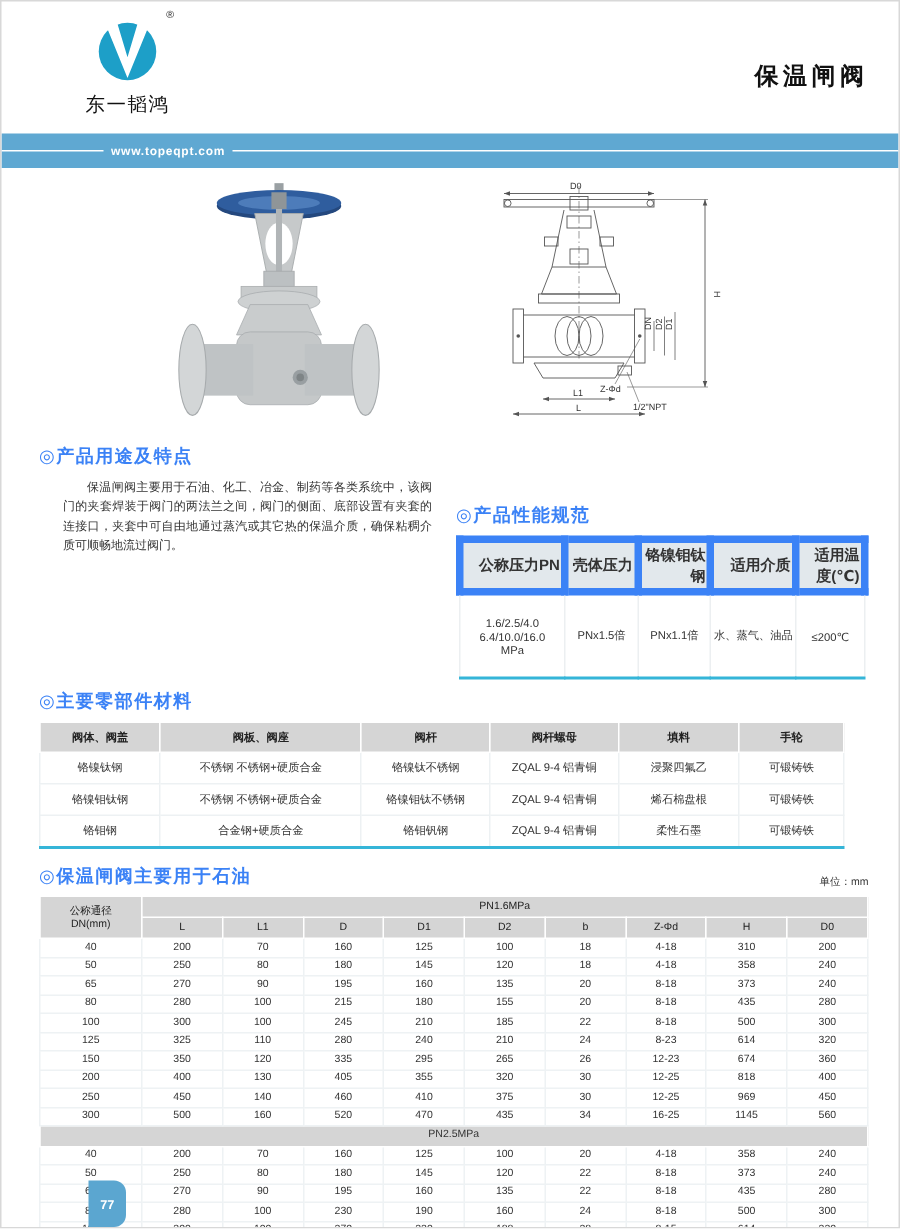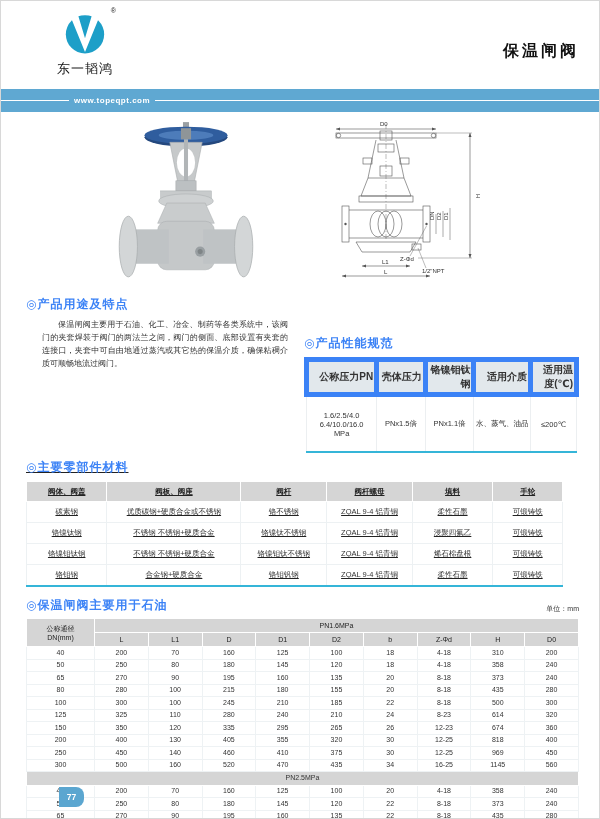--- a/index.html
+++ b/index.html
@@ -40,40 +40,40 @@
   th,td{text-align:center;vertical-align:middle;}
 
   
   .perf-table{border-bottom:2px solid var(--table_line,#35b5d8);}
   .perf-table th{background:var(--perf_header,#e2e8ec);font-size:10px;font-weight:bold;
                  height:20px;border:5px solid #3b82f6;color:#333;text-align:right;}
   .perf-table td{font-size:7.5px;height:52px;border:1px solid #eceff1;white-space:pre-line;
                  color:#333;}
 
   
-  .materials{padding:6px 36px 0 25px;text-decoration:underline;}
+  .materials{padding:6px 36px 0 25px;}
   .mat-table{border-bottom:2px solid var(--table_line,#35b5d8);}
   .mat-table th{background:var(--header_grey,#d5d5d5);font-size:7.5px;font-weight:bold;
                 height:17px;border:1px solid #fff;color:#222;}
   .mat-table td{font-size:7.5px;height:18px;border:1px solid #edf1f3;color:#333;}
 
   
   .dimensions{padding:10px 20px 0 25px;}
   .dim-head{display:flex;justify-content:space-between;align-items:flex-end;margin-bottom:4px;}
   .unit-label{font-size:7px;color:#333;}
   .dims-table{border-bottom:2px solid var(--table_line,#35b5d8);}
   .dims-table th{background:var(--header_grey,#d5d5d5);font-size:7px;font-weight:normal;
                  border:1px solid #fff;padding:2px 0;color:#222;white-space:pre-line;line-height:9px;}
   .dims-table td{font-size:7px;padding:1.5px 0;border:1px solid #eef2f4;color:#333;line-height:8.5px;}
   .dims-table td.group-row{background:var(--header_grey,#d5d5d5);border:1px solid #fff;
                  font-weight:normal;padding:2px 0;}
   .dims-table col.dn-col{width:68px;}
 
   
-  .page-badge{position:absolute;left:58px;top:786px;width:25px;height:20px;
+  .page-badge{position:absolute;left:58px;top:786px;width:25px;height:31px;
               background:var(--badge_blue,#5ba6d0);color:#fff;font-size:8.5px;font-weight:bold;
               border-radius:0 8px 8px 0;display:flex;align-items:center;justify-content:center;}
 
   .drawing text{font-size:6px;fill:#333;font-family:"Liberation Sans","DejaVu Sans",sans-serif;}
 </style>
 </head>
 <body>
 
 <div class="page">
 
@@ -253,28 +253,20 @@
             <th>阀体、阀盖</th>
             <th>阀板、阀座</th>
             <th>阀杆</th>
             <th>阀杆螺母</th>
             <th>填料</th>
             <th>手轮</th>
           </tr>
       </thead>
       <tbody>
           <tr>
-            <td>碳素钢</td>
-            <td>优质碳钢+硬质合金或不锈钢</td>
-            <td>铬不锈钢</td>
-            <td>ZQAL 9-4 铝青铜</td>
-            <td>柔性石墨</td>
-            <td>可锻铸铁</td>
-          </tr>
-          <tr>
             <td>铬镍钛钢</td>
             <td>不锈钢 不锈钢+硬质合金</td>
             <td>铬镍钛不锈钢</td>
             <td>ZQAL 9-4 铝青铜</td>
             <td>浸聚四氟乙</td>
             <td>可锻铸铁</td>
           </tr>
           <tr>
             <td>铬镍钼钛钢</td>
             <td>不锈钢 不锈钢+硬质合金</td>

